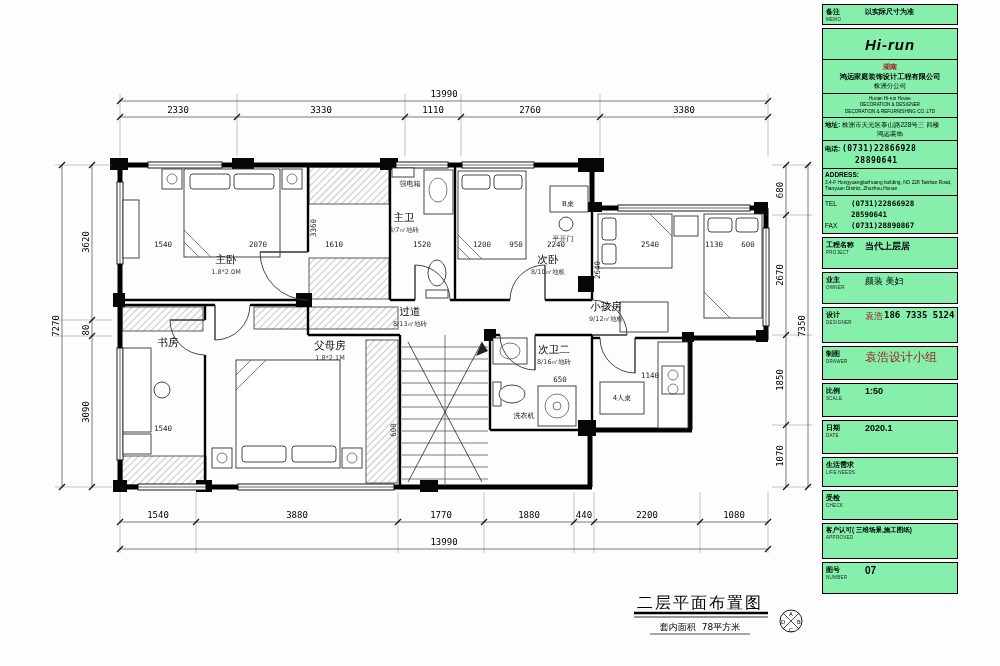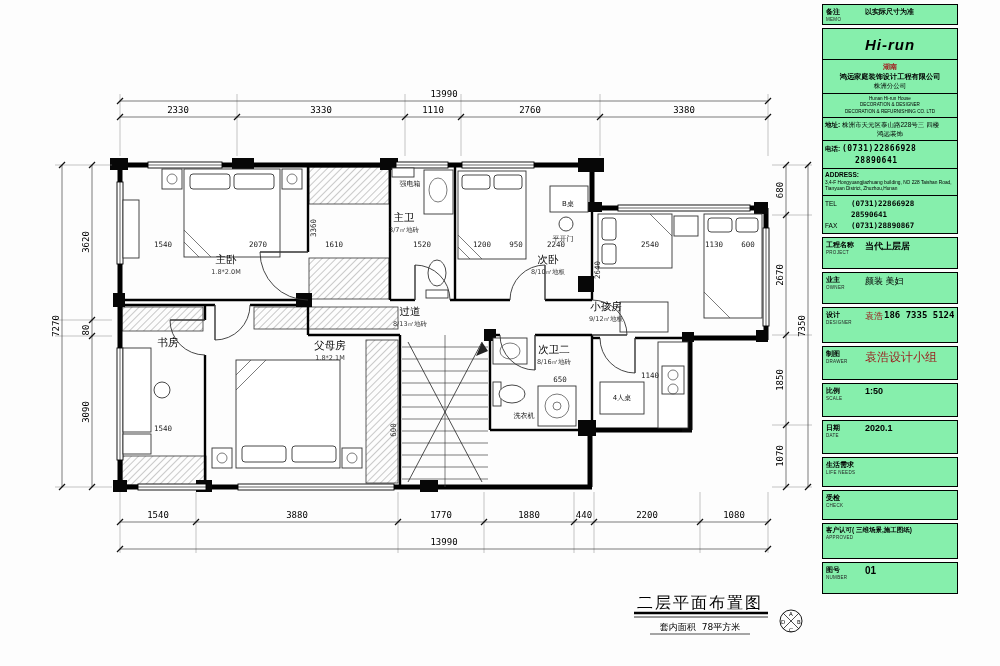--- a/index.html
+++ b/index.html
@@ -535,16 +535,16 @@
       <span class="cn" style="font-size:6.5px">客户认可( 三维场景,施工图纸)</span>
       <span class="en">APPROVED</span>
     </div>
   </div>
 
   <div class="box rowx h32">
     <div class="lblc">
       <span class="cn">图号</span>
       <span class="en">NUMBER</span>
     </div>
-    <div class="valc numval">01</div>
+    <div class="valc numval">07</div>
   </div>
 
 </div>
 
 </body></html>

